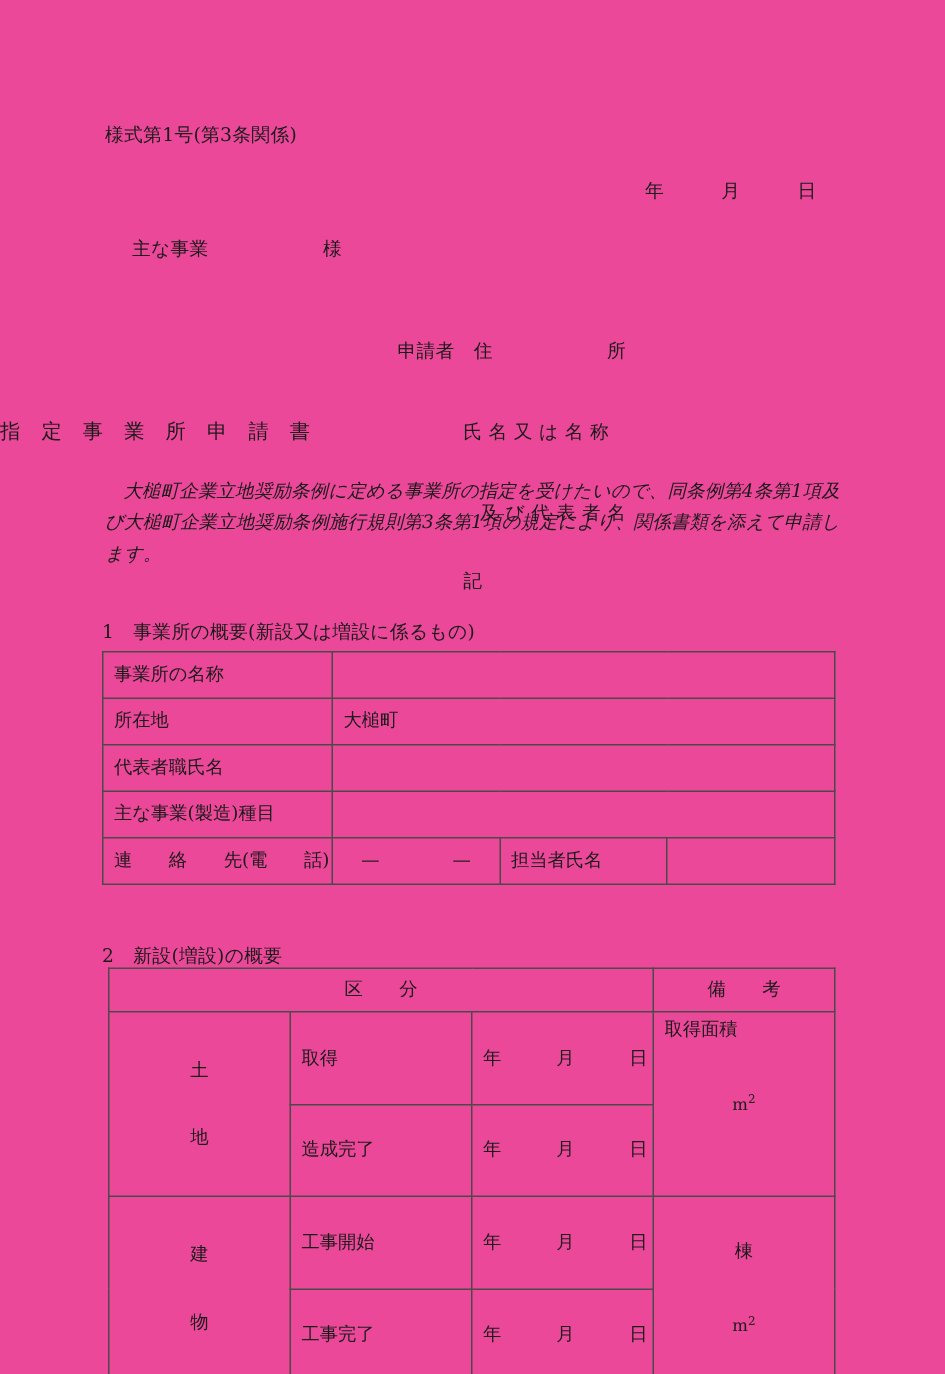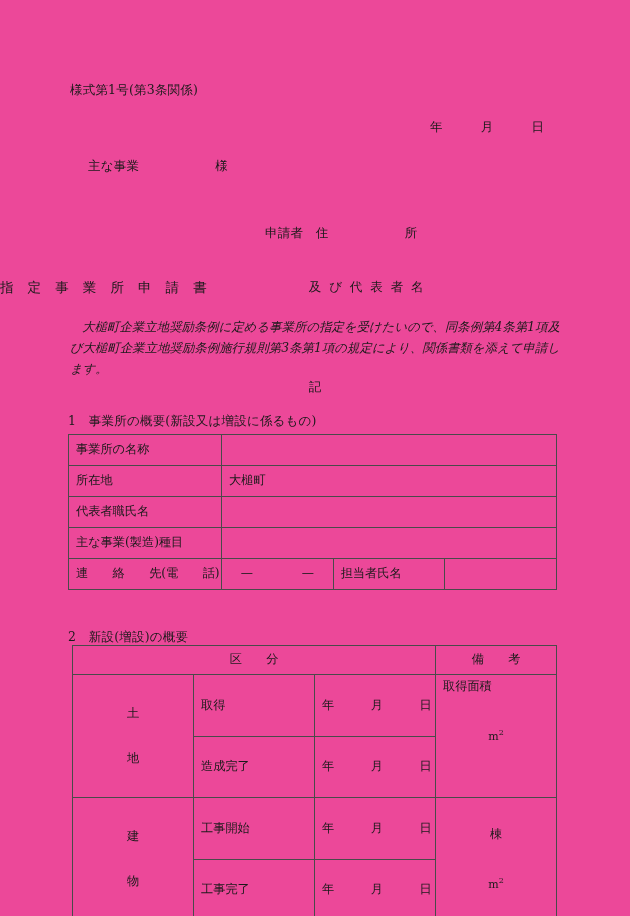--- a/index.html
+++ b/index.html
@@ -45,21 +45,21 @@
     letter-spacing: 0.2px;
   }
   .applicant {
     left: 265px;
     top: 189px;
     font-size: 12.5px;
     line-height: 18px;
     white-space: pre;
     letter-spacing: 0.2px;
   }
-  .applicant .ap-row { display: block; white-space: pre; font-family: Liberation Mono, monospace; }
+  .applicant .ap-row { display: block; white-space: pre; }
 
   .doc-title {
     left: 0;
     top: 279px;
     width: 630px;
     text-align: left;
     font-size: 13.5px;
     letter-spacing: 0.3px;
     white-space: pre;
   }
@@ -165,20 +165,21 @@
 <div id="page">
 
   <div class="abs form-no">様式第1号(第3条関係)</div>
 
   <div class="abs date-line">年　　　月　　　日</div>
 
   <div class="abs addressee">主な事業　　　　　　様</div>
 
   <div class="abs applicant">
     <span class="ap-row"><span>申請者</span>　<span>住　　　　　　所</span></span>
+    <span class="ap-row" style="padding-left:3.5em;">氏 名 又 は 名 称</span>
     <span class="ap-row" style="padding-left:3.5em;text-align:right;">及 び 代 表 者 名</span>
   </div>
 
   <div class="abs doc-title">指　定　事　業　所　申　請　書</div>
 
   <div class="abs body-para">大槌町企業立地奨励条例に定める事業所の指定を受けたいので、同条例第4条第1項及び大槌町企業立地奨励条例施行規則第3条第1項の規定により、関係書類を添えて申請します。</div>
 
   <div class="abs ki">記</div>
 
   <div class="abs sec-heading sec1">1　事業所の概要(新設又は増設に係るもの)</div>

